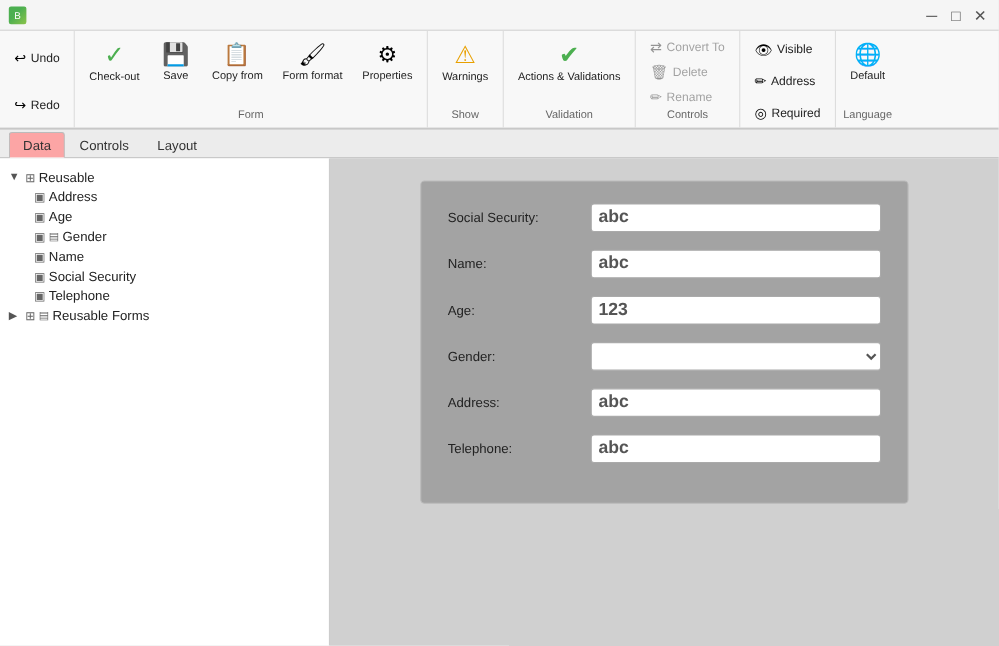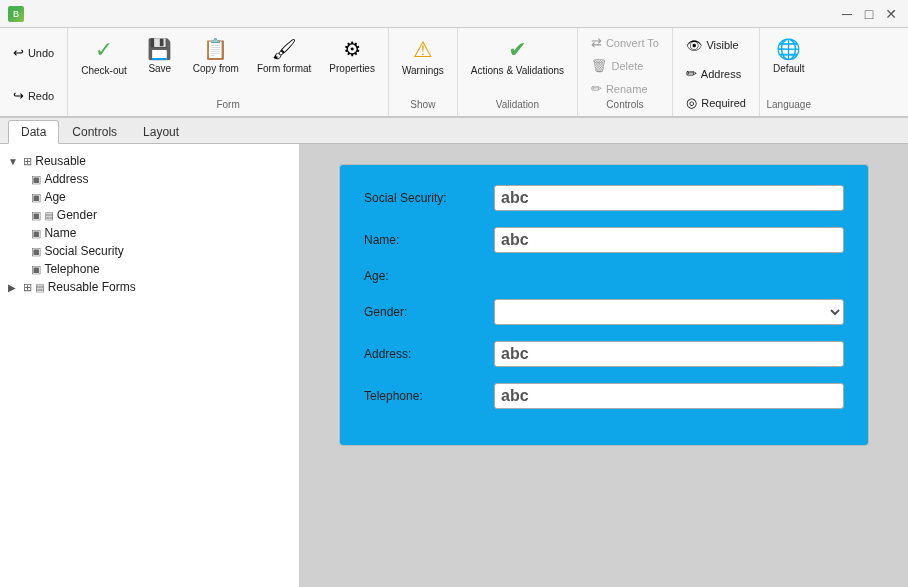--- a/index.html
+++ b/index.html
@@ -112,21 +112,21 @@
       padding: 4px 12px;
       font-size: 12px;
       border: 1px solid transparent;
       border-bottom: none;
       cursor: pointer;
       border-radius: 3px 3px 0 0;
       background: transparent;
       color: #333;
     }
     .tab.active {
-      background: #ffffff;
+      background: #fca5a5;
       border-color: #bbb;
       margin-bottom: -1px;
       border-bottom: 1px solid white;
     }
 
     
     .main-layout {
       display: flex;
       height: calc(587px - 28px - 90px - 26px);
       background: #e8e8e8;
@@ -157,24 +157,24 @@
     .right-panel {
       flex: 1;
       background: #d0d0d0;
       display: flex;
       align-items: flex-start;
       justify-content: center;
       padding: 20px;
       overflow: auto;
     }
     .form-container {
-      background: #0ea5e9;
+      background: #a3a3a3;
       border: 1px solid #bbb;
       border-radius: 4px;
-      width: 530px;
+      width: 444px;
       padding: 20px 24px;
     }
     .form-row {
       display: flex;
       align-items: center;
       margin-bottom: 16px;
     }
     .form-label {
       width: 130px;
       font-size: 12px;
@@ -404,20 +404,21 @@
         <input class="form-input" type="text" value="abc" style="">
       </div>
 
       <div class="form-row">
         <label class="form-label">Name:</label>
         <input class="form-input" type="text" value="abc" style="">
       </div>
 
       <div class="form-row">
         <label class="form-label">Age:</label>
+        <input class="form-input" type="text" value="123" style="">
       </div>
 
       <div class="form-row">
         <label class="form-label">Gender:</label>
         <select class="form-select">
           <option value=""></option>
         </select>
       </div>
 
       <div class="form-row">

